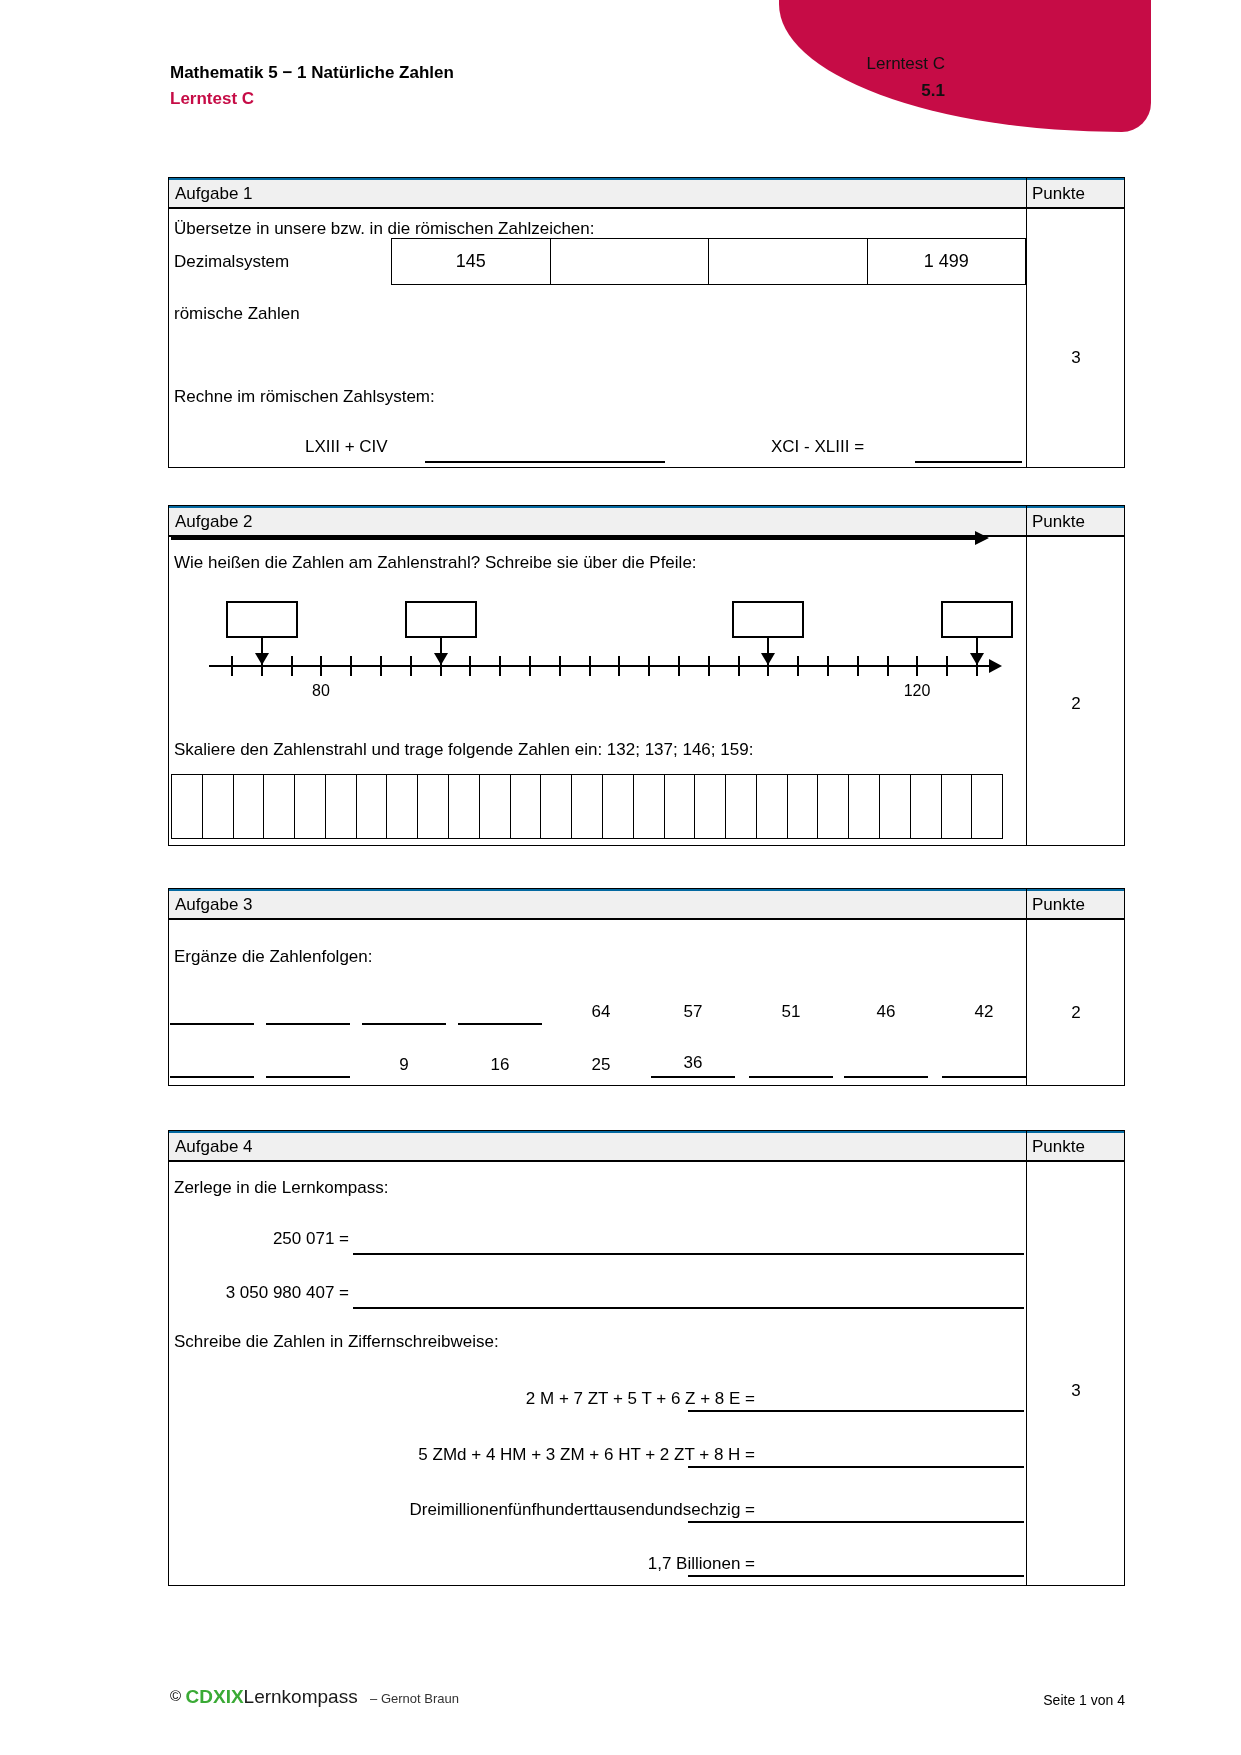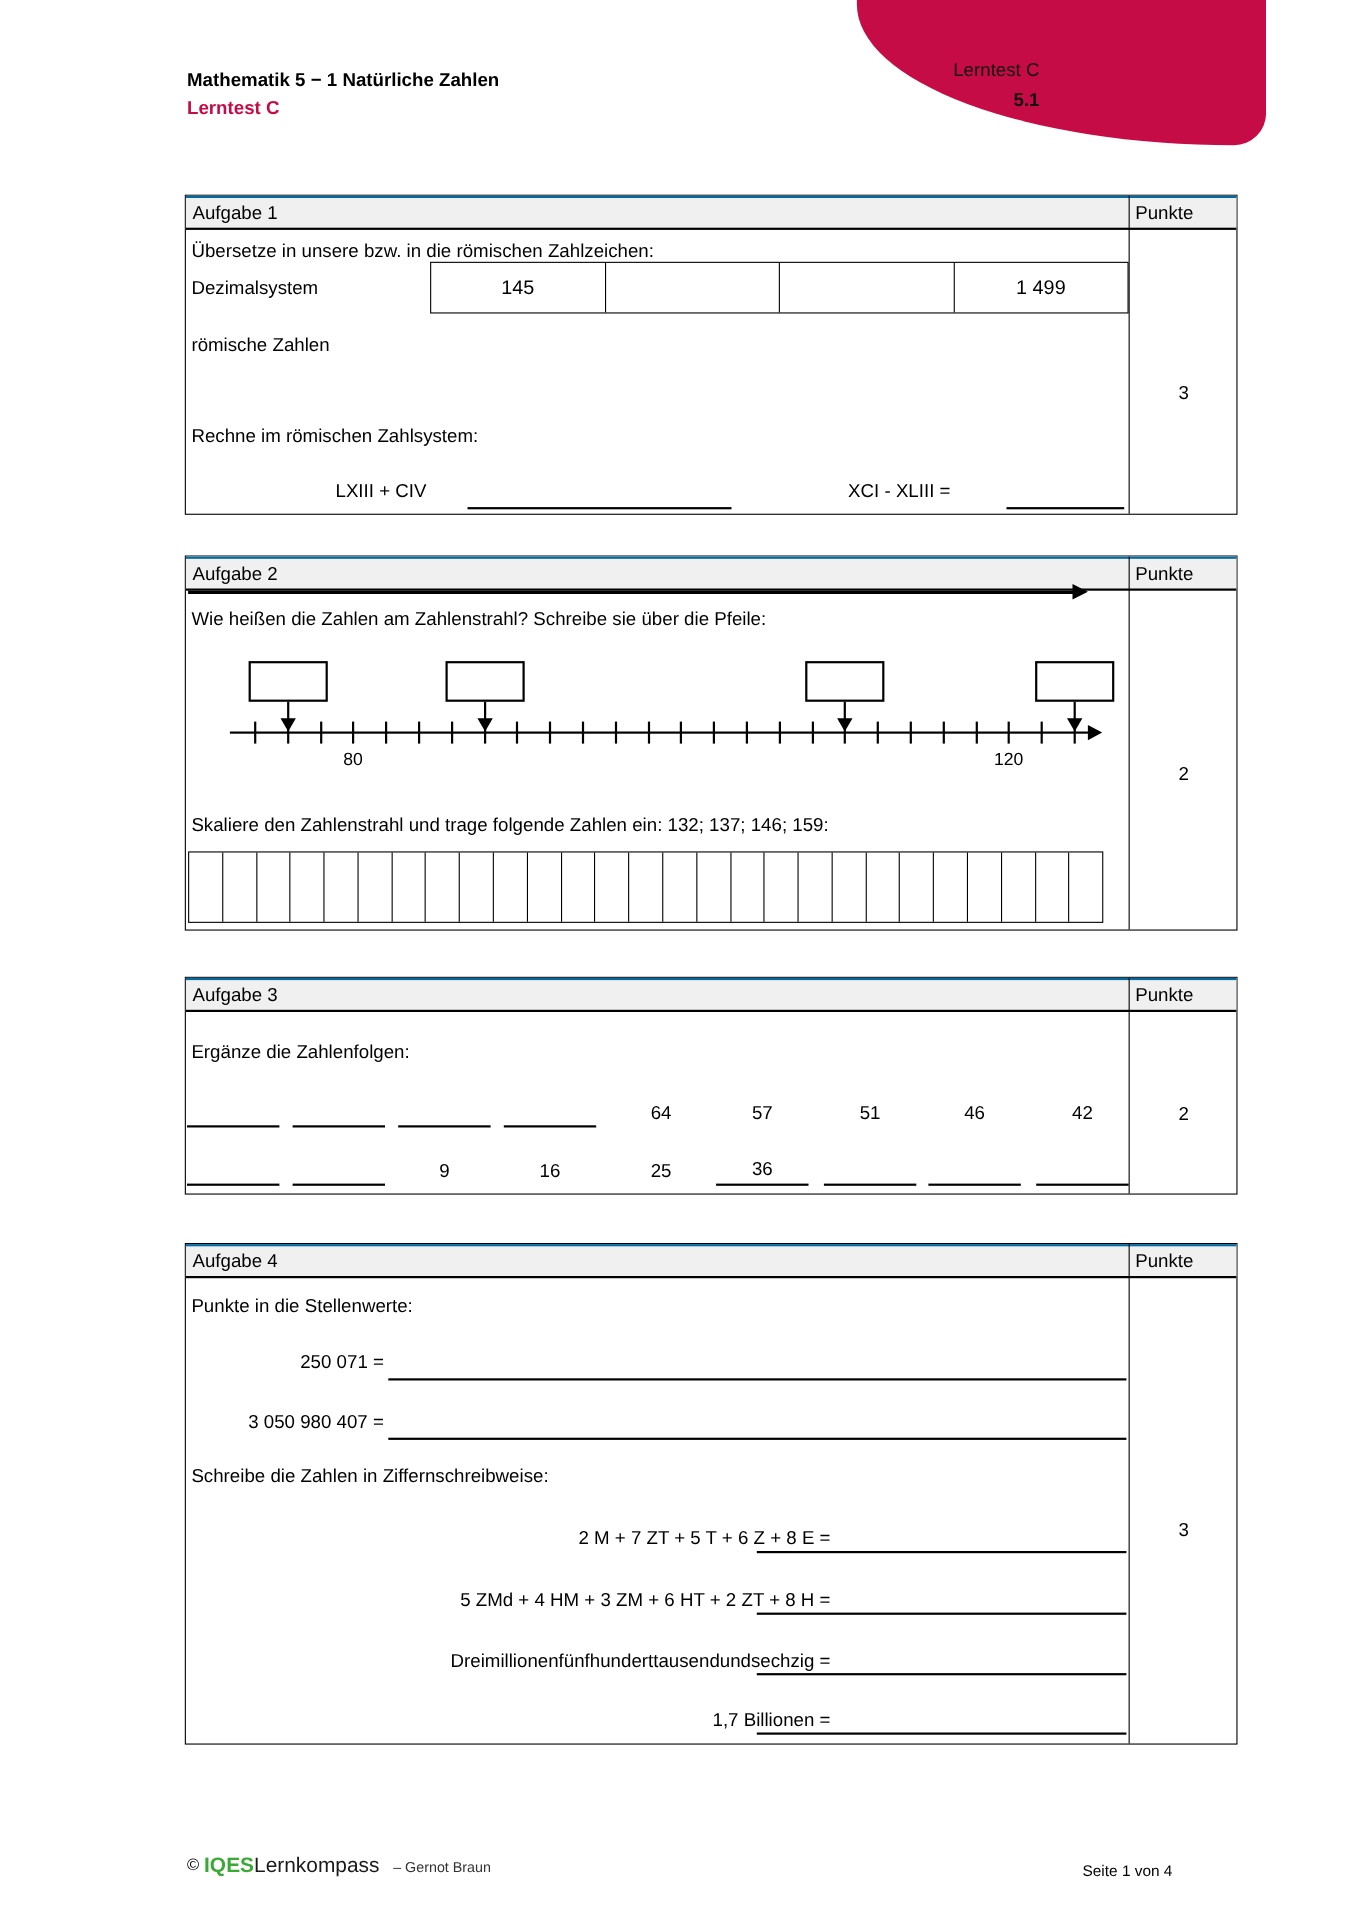--- a/index.html
+++ b/index.html
@@ -233,21 +233,21 @@
   </div>
 
   <div class="box" style="top:1130px;height:456px;">
     <div class="bar">
       <div class="title">Aufgabe 4</div>
       <div class="punkte">Punkte</div>
     </div>
     <div class="vdiv"></div>
     <div class="pts" style="top:250px;">3</div>
 
-    <div class="t" style="left:5px;top:46px;">Punkte in die Stellenwerte:</div>
+    <div class="t" style="left:5px;top:46px;">Zerlege in die Lernkompass:</div>
 
     <div class="eqlabel" style="left:4px;top:98px;width:176px;">250 071 =</div>
     <div class="ansline" style="left:184px;top:122px;width:671px;"></div>
 
     <div class="eqlabel" style="left:4px;top:152px;width:176px;">3 050 980 407 =</div>
     <div class="ansline" style="left:184px;top:176px;width:671px;"></div>
 
     <div class="t" style="left:5px;top:200px;">Schreibe die Zahlen in Ziffernschreibweise:</div>
 
     <div>
@@ -257,18 +257,18 @@
         <div class="ansline" style="left: 519px; width: 336px; top: 335px;"></div>
         <div class="eqlabel" style="left: 20px; width: 566px; top: 369px;">Dreimillionenfünfhunderttausendundsechzig =</div>
         <div class="ansline" style="left: 519px; width: 336px; top: 390px;"></div>
         <div class="eqlabel" style="left: 20px; width: 566px; top: 423px;">1,7 Billionen =</div>
         <div class="ansline" style="left: 519px; width: 336px; top: 444px;"></div>
       </div>
   </div>
 
   <div class="footer-left">
     <span class="copy">©</span>
-    <span class="iqes bold">IQES</span><span class="lern">Lernkompass</span>
+    <span class="iqes bold">CDXIX</span><span class="lern">Lernkompass</span>
     <span class="author">– Gernot Braun</span>
   </div>
-  <div class="t" style="left:835px;top:1690px;width:200px;text-align:center;font-size:14px;">Seite 1 von 4</div>
+  <div class="t" style="left:835px;top:1690px;width:200px;text-align:right;font-size:14px;">Seite 1 von 4</div>
 
 </div>
 
 </body></html>

